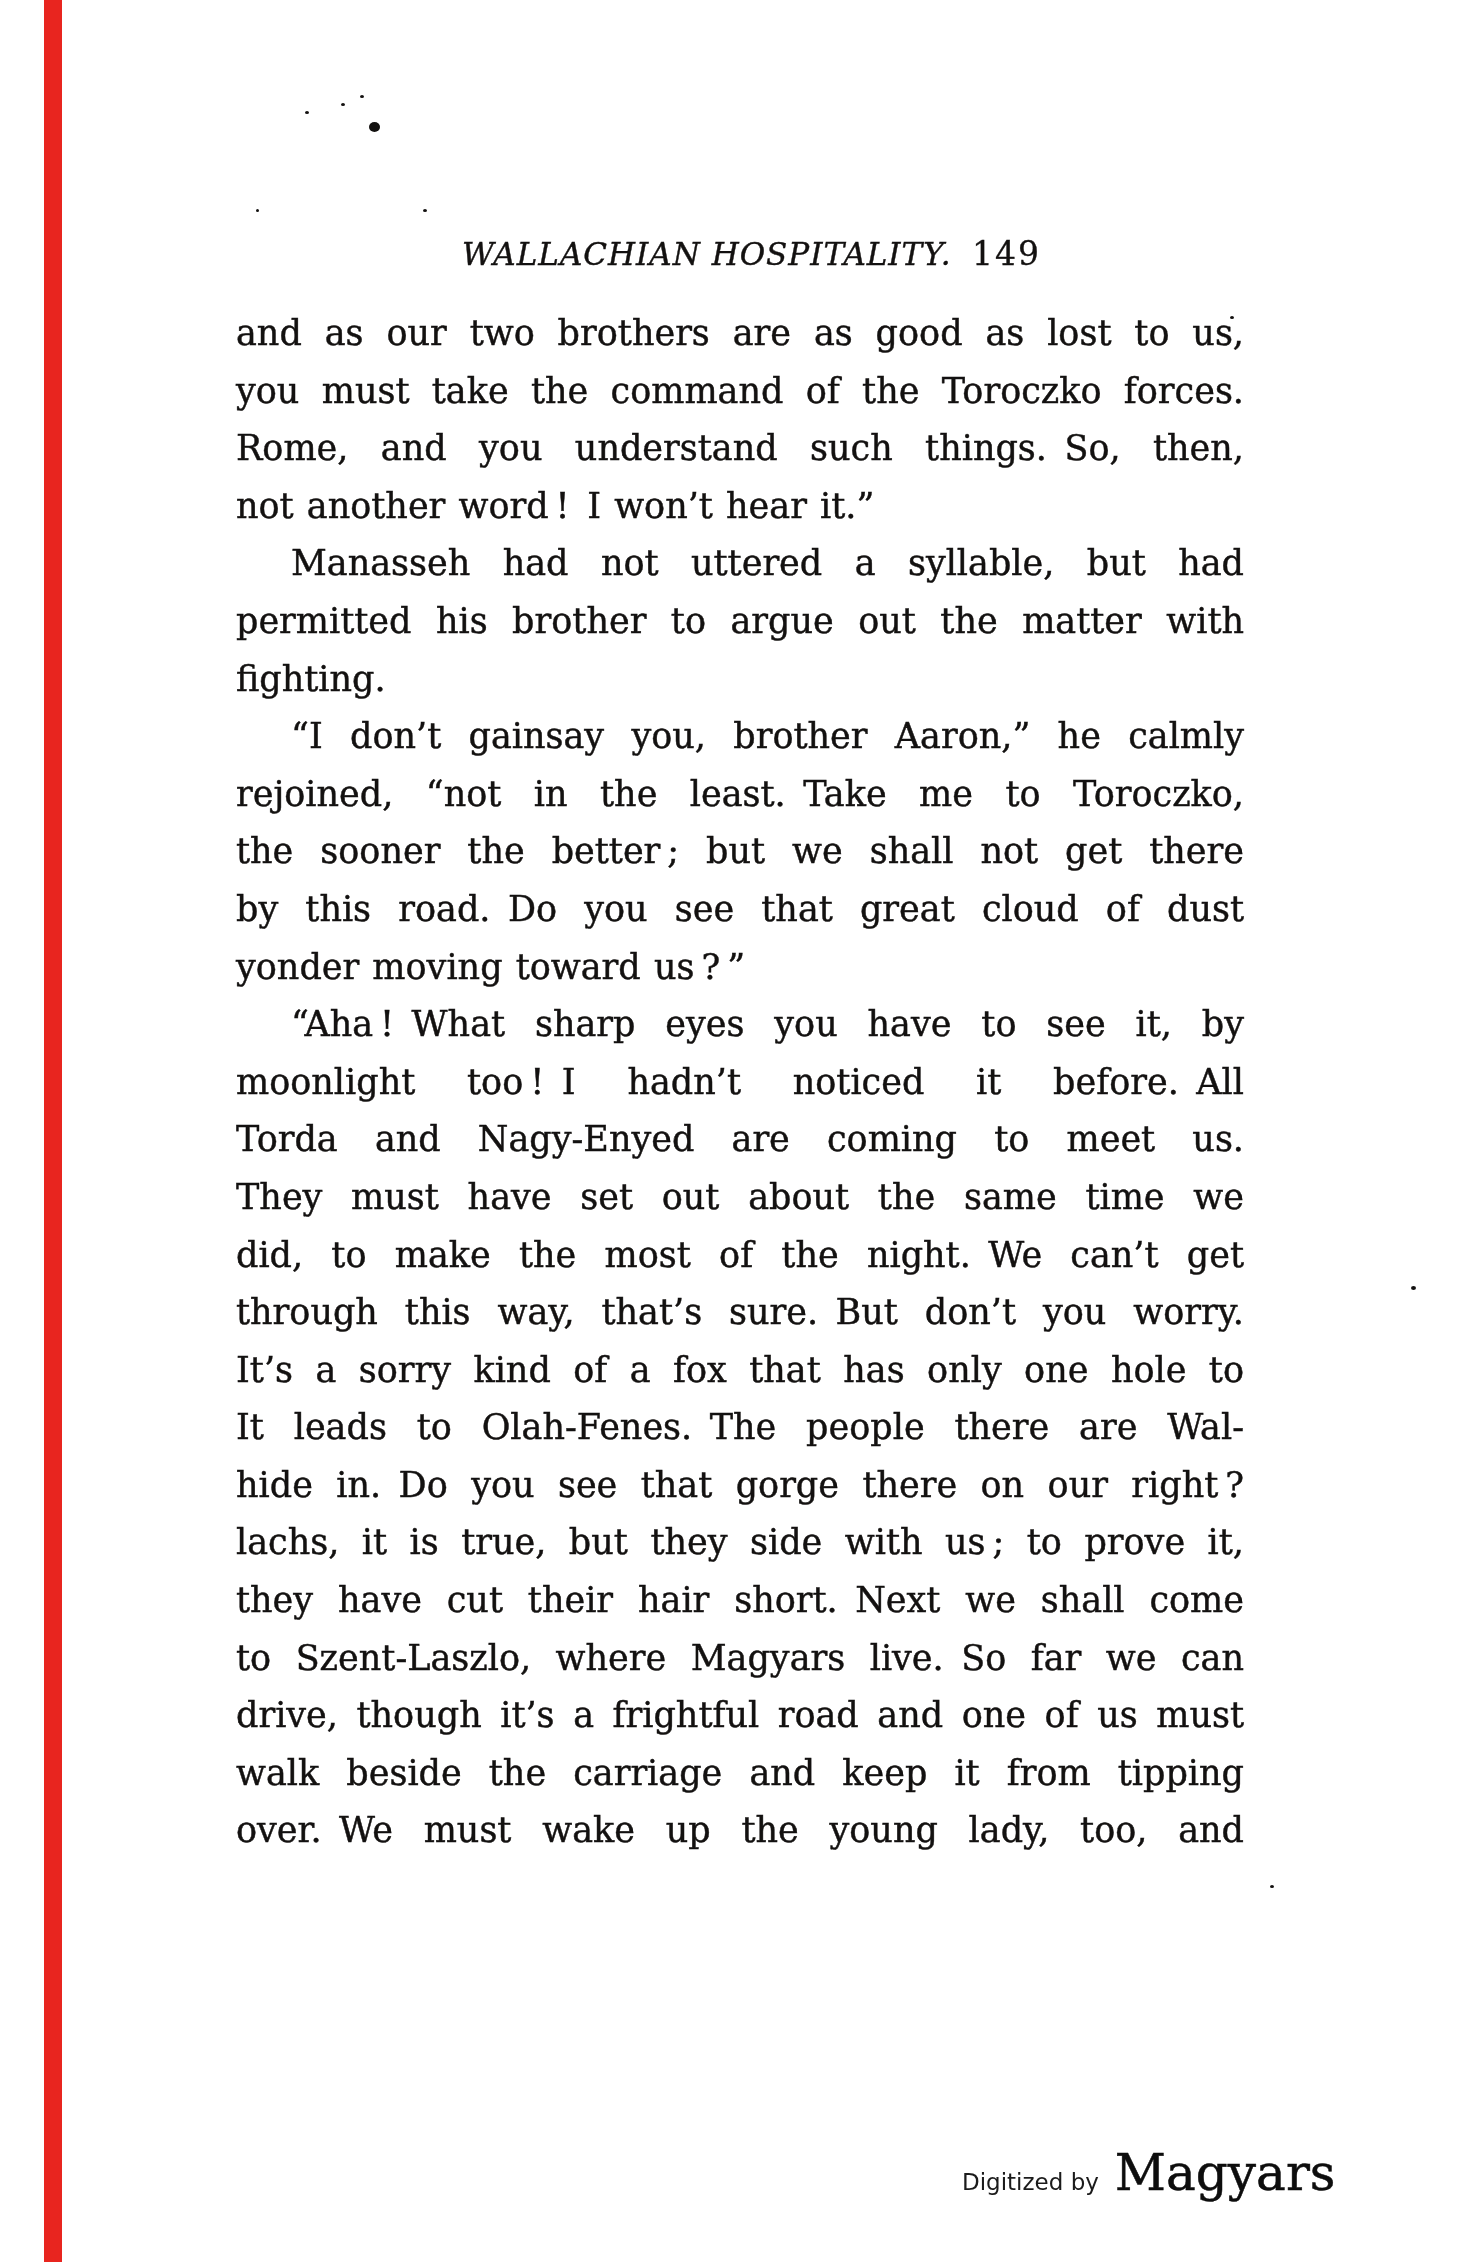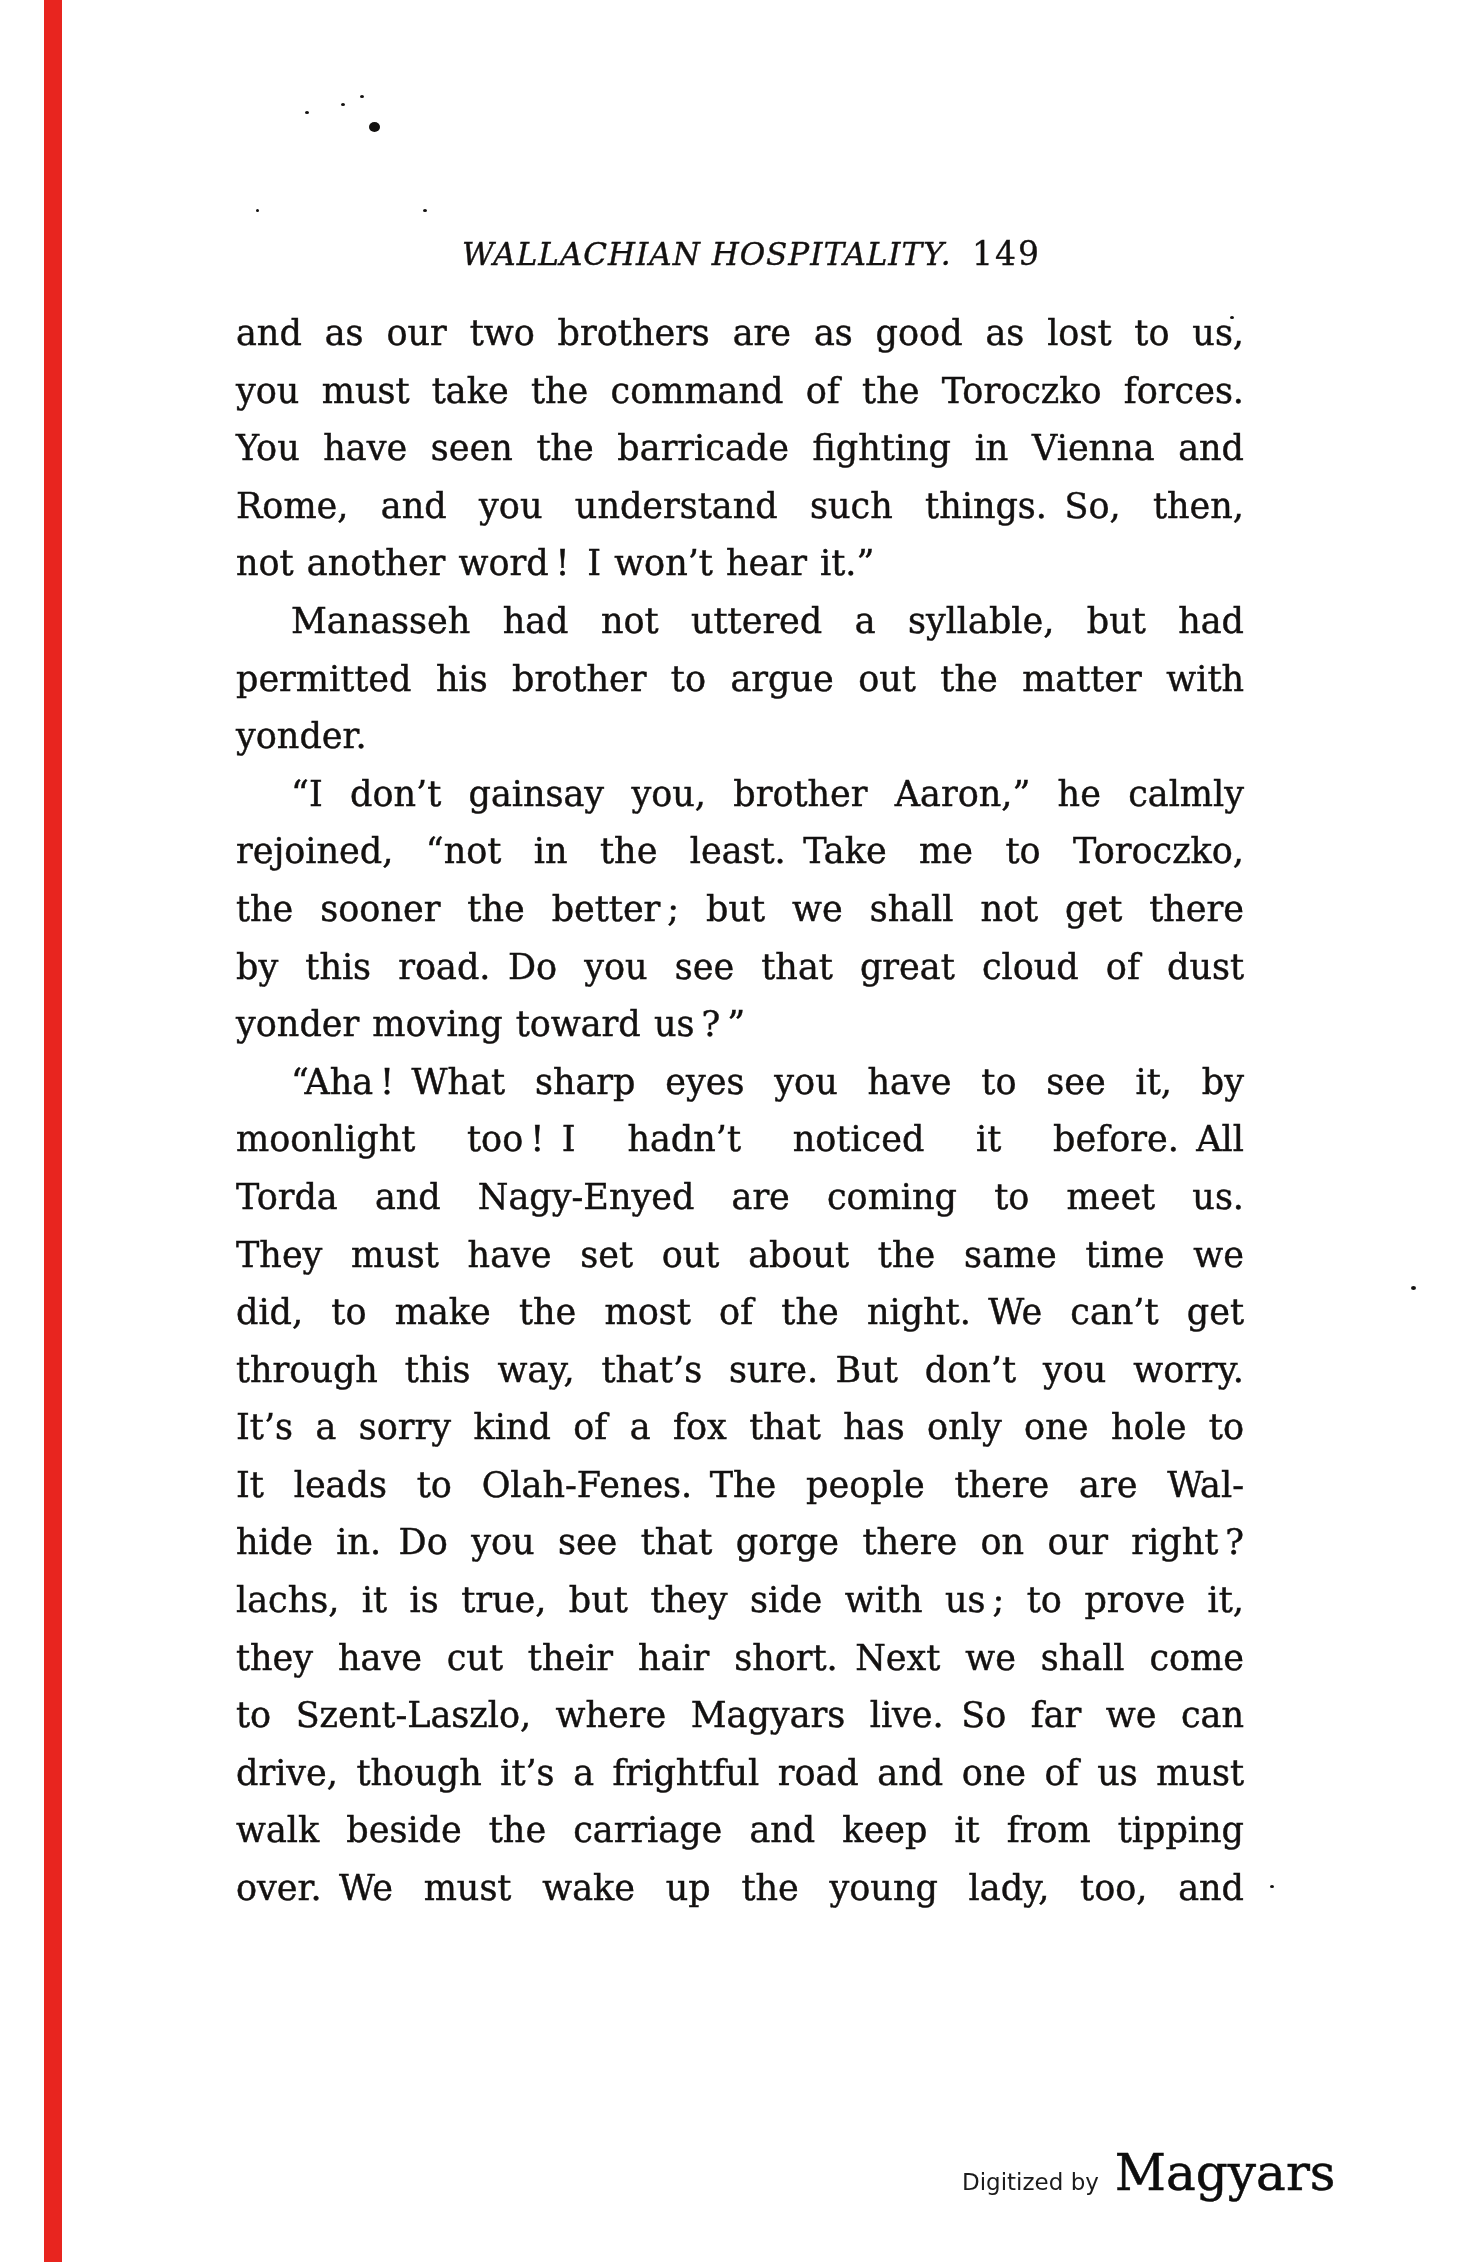--- a/index.html
+++ b/index.html
@@ -91,26 +91,25 @@
   <div class="scan-edge" style="background: rgb(232, 37, 31);"></div>
 
   <div class="running-header">
     <span class="header-title">WALLACHIAN HOSPITALITY.</span>
     <span class="page-number">149</span>
   </div>
 
   <div class="body-text" id="body-text">
       <div class="line">and as our two brothers are as good as lost to us,</div>
       <div class="line">you must take the command of the Toroczko forces.</div>
-      <div class="line">You have seen the barricade fighting in Vienna and</div>
       <div class="line">Rome, and you understand such things. So, then,</div>
       <div class="line last">not another word ! I won’t hear it.”</div>
       <div class="line indent">Manasseh had not uttered a syllable, but had</div>
       <div class="line">permitted his brother to argue out the matter with</div>
-      <div class="line last">yonder.</div>
+      <div class="line last">fighting.</div>
       <div class="line indent">“I don’t gainsay you, brother Aaron,” he calmly</div>
       <div class="line">rejoined, “not in the least. Take me to Toroczko,</div>
       <div class="line">the sooner the better ; but we shall not get there</div>
       <div class="line">by this road. Do you see that great cloud of dust</div>
       <div class="line last">yonder moving toward us ? ”</div>
       <div class="line indent">“Aha ! What sharp eyes you have to see it, by</div>
       <div class="line">moonlight too ! I hadn’t noticed it before. All</div>
       <div class="line">Torda and Nagy-Enyed are coming to meet us.</div>
       <div class="line">They must have set out about the same time we</div>
       <div class="line">did, to make the most of the night. We can’t get</div>

